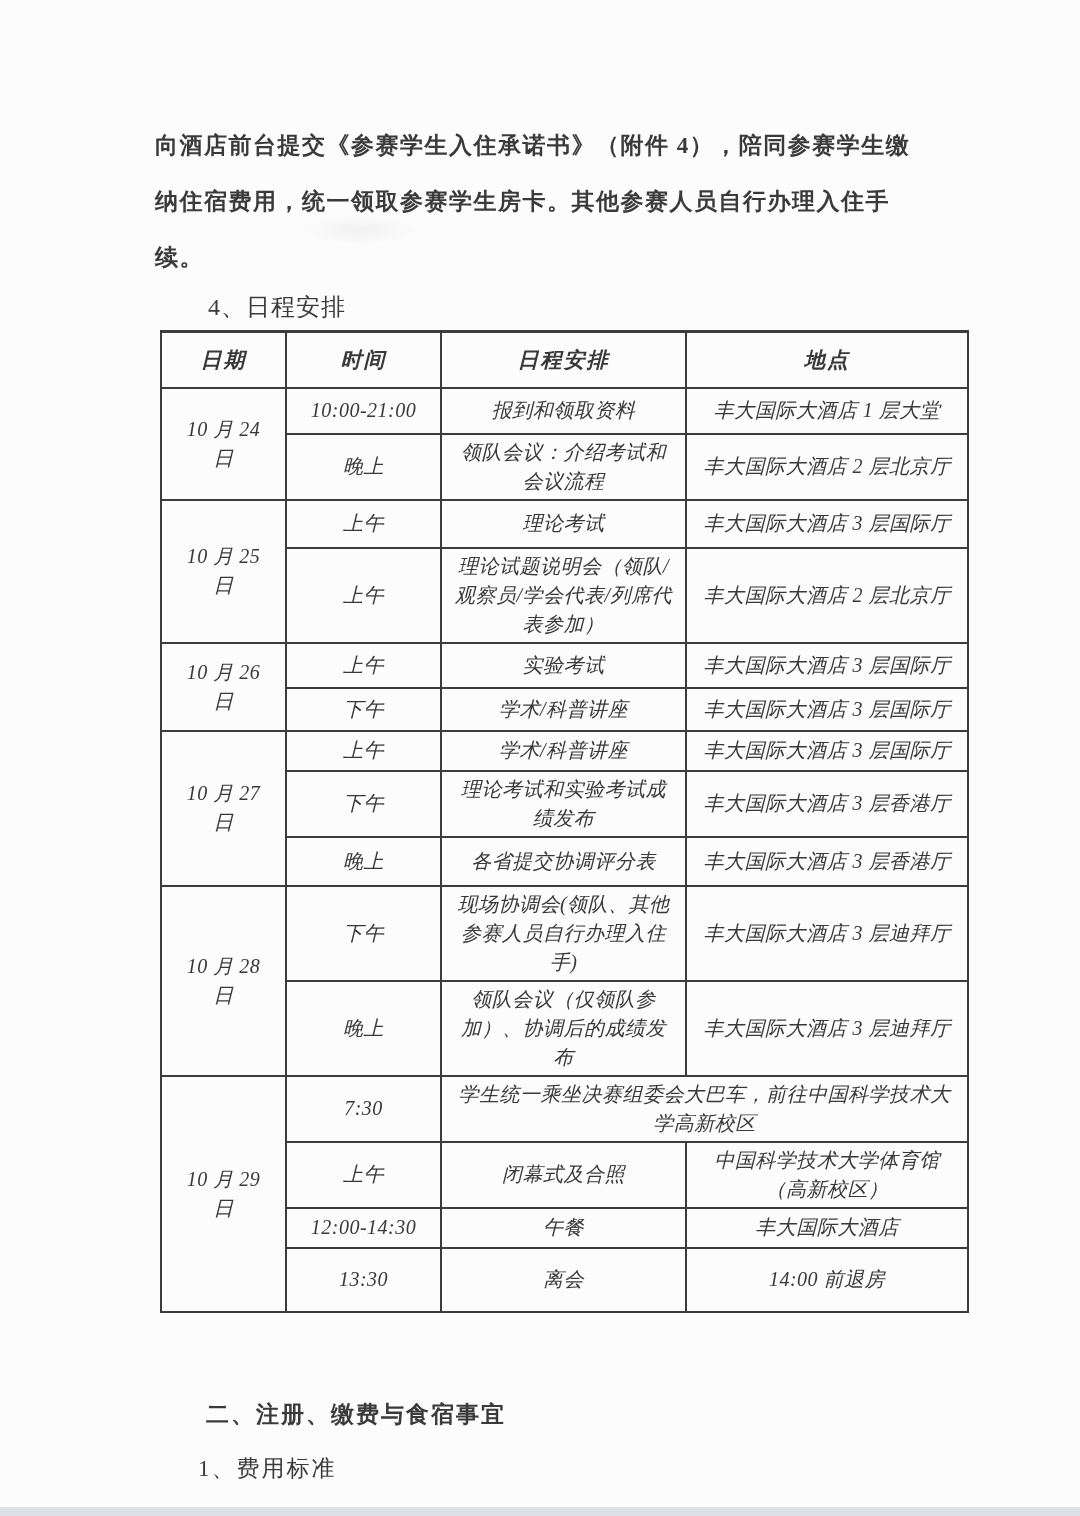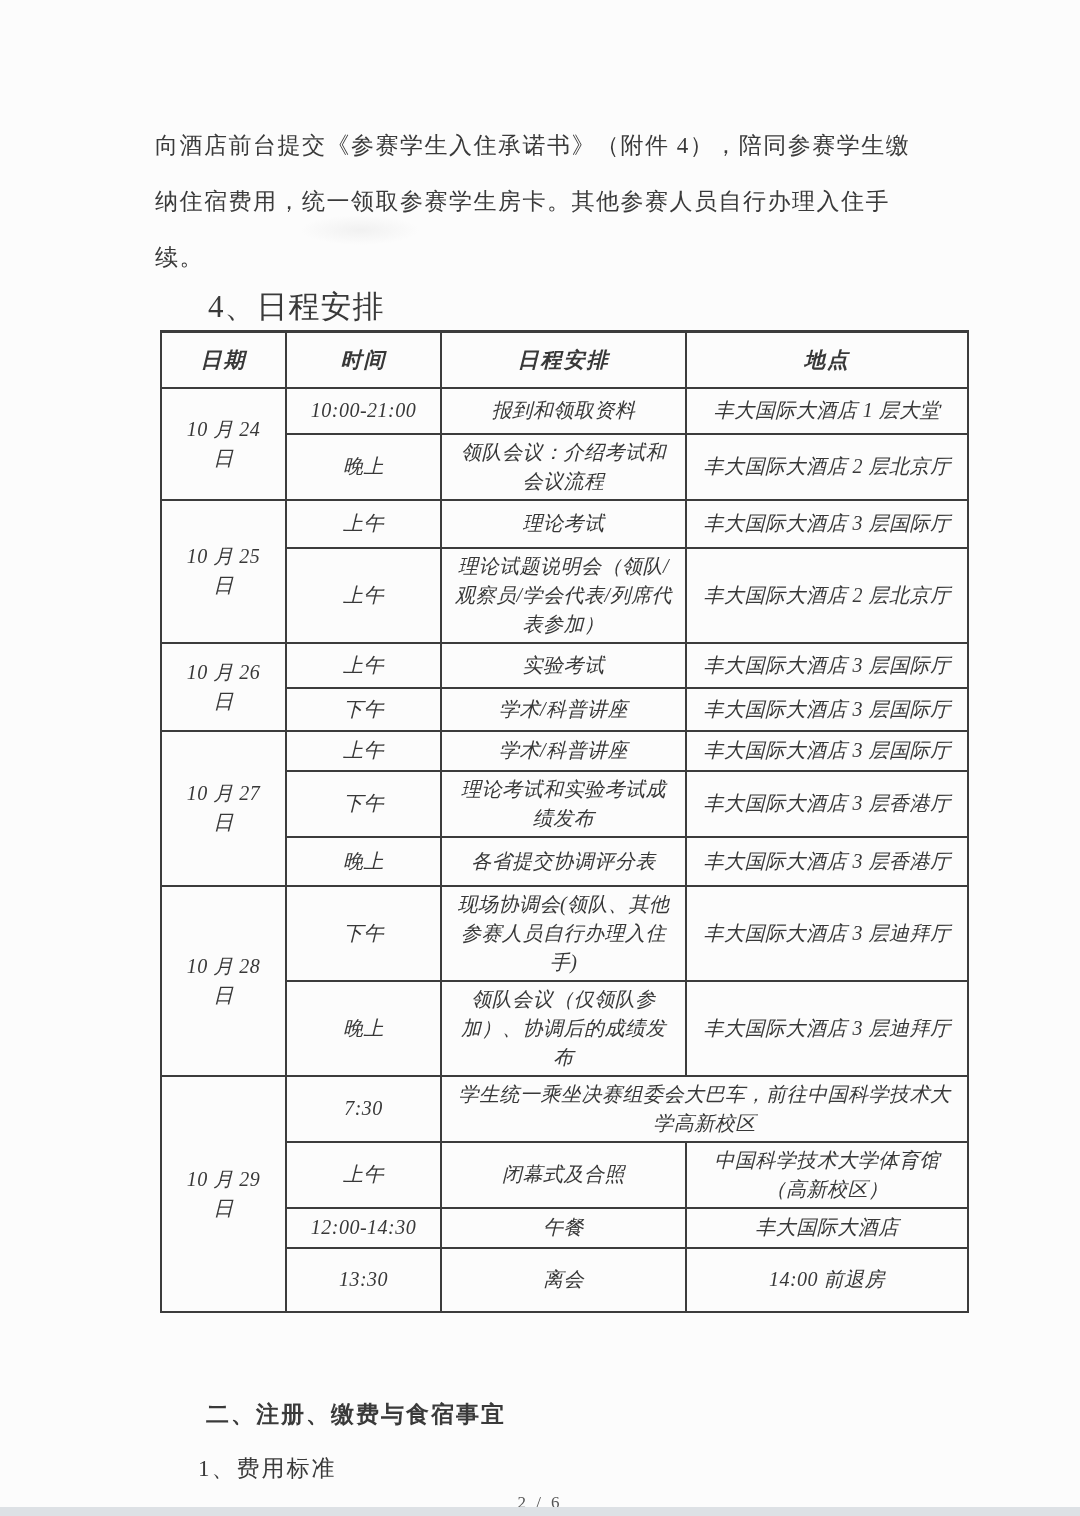--- a/index.html
+++ b/index.html
@@ -11,25 +11,26 @@
     font-family:"Liberation Serif","DejaVu Serif",serif;
     color:#3a3a3a;
     overflow:hidden;
   }
   .para{
     margin:118px 145px 0 155px;
     font-size:23px;
     line-height:56px;
     letter-spacing:1.5px;
     text-align:justify;
+    font-weight:bold;
   }
   .para .line{white-space:nowrap;}
   .heading-sec4{
     margin:6px 0 0 208px;
-    font-size:31px;
+    font-size:24px;
     letter-spacing:1px;
     line-height:30px;
   }
   table.schedule{
     margin:8px 0 0 160px;
     border-collapse:collapse;
     table-layout:fixed;
     width:807px;
     font-size:20px;
     color:#383838;
@@ -204,16 +205,15 @@
       <tr style="height:64px">
         <td>13:30</td>
         <td>离会</td>
         <td>14:00 前退房</td>
       </tr>
     </tbody>
   </table>
 
   <div class="heading-sec2">二、注册、缴费与食宿事宜</div>
   <div class="heading-sub1">1、费用标准</div>
-  <div class="page-number">2 / 6</div>
 
   <div class="scan-edge-bottom"></div>
 </div>
 
 </body></html>

